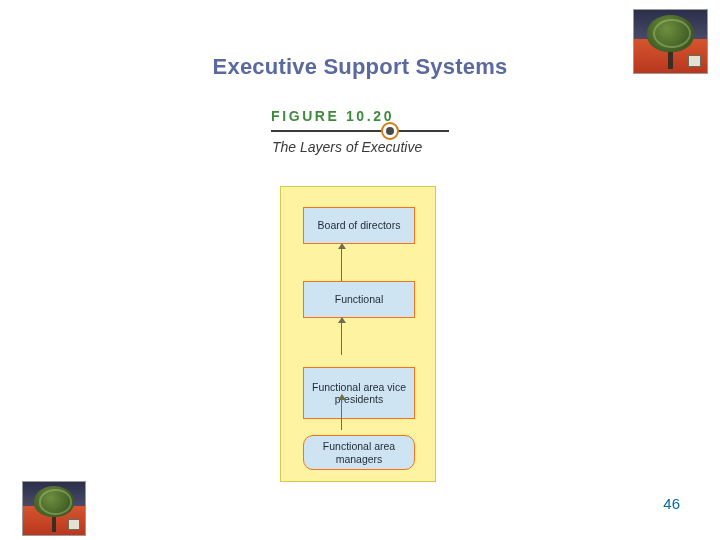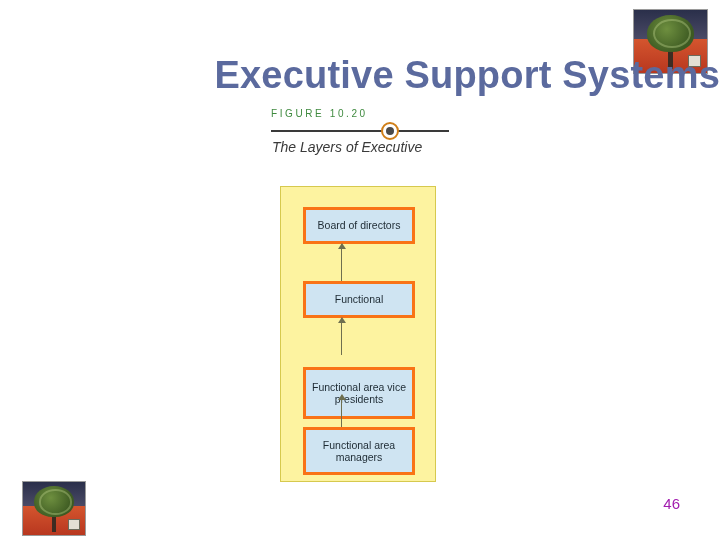--- a/index.html
+++ b/index.html
@@ -14,22 +14,22 @@
     overflow: hidden;
     position: relative;
   }
 
   
   .slide-title {
     position: absolute;
     left: 0;
     top: 54px;
     width: 720px;
-    text-align: right;
-    font-size: 38px;
+    text-align: center;
+    font-size: 22px;
     font-weight: bold;
     color: #5b6a9e;
     letter-spacing: 0.2px;
   }
 
   
   .tree-img {
     position: absolute;
     border: 1px solid #9a9a9a;
     background: #c7433b;
@@ -105,22 +105,22 @@
     background: #ffffff;
   }
 
   .figure-header {
     position: absolute;
     left: 8px;
     top: 4px;
     width: 178px;
   }
   .figure-label {
-    font-size: 10px;
-    font-weight: normal;
+    font-size: 14px;
+    font-weight: bold;
     letter-spacing: 2.6px;
     color: #3f8a3f;
     white-space: nowrap;
   }
   .figure-rule {
     position: absolute;
     left: 8px;
     top: 26px;
     width: 178px;
     height: 2px;
@@ -167,35 +167,35 @@
     background: #fdf3a0;
     border: 1px solid #d6c94e;
     box-sizing: border-box;
   }
 
   .node {
     position: absolute;
     left: 22px;
     width: 112px;
     background: #cfe4f2;
-    border: 3px solid #f97316;
+    border: 1px solid #f97316;
     box-sizing: border-box;
     color: #1d2a33;
     font-size: 10.5px;
     line-height: 12.5px;
     text-align: center;
     display: flex;
     align-items: center;
     justify-content: center;
     padding: 2px;
   }
   .node.n0 { top: 20px;  height: 37px; }
   .node.n1 { top: 94px;  height: 37px; }
   .node.n2 { top: 180px; height: 52px; }
-  .node.n3 { top: 240px; height: 48px; }
+  .node.n3 { top: 248px; height: 35px; border-radius: 10px; }
 
   .arrow {
     position: absolute;
     left: 60px;
     width: 1px;
     background: #6f6f4f;
   }
   .arrow.a0 { top: 57px;  height: 37px; }
   .arrow.a1 { top: 131px; height: 37px; }
   .arrow.a2 { top: 208px; height: 35px; }
@@ -209,21 +209,21 @@
     border-right: 4px solid transparent;
     border-bottom: 6px solid #6f6f4f;
   }
 
   
   .page-number {
     position: absolute;
     right: 40px;
     bottom: 28px;
     font-size: 15px;
-    color: #a21caf;
+    color: #0369a1;
   }
 </style>
 </head>
 <body>
 
 <div class="tree-img top-right">
   <div class="sky"></div>
   <div class="ground"></div>
   <div class="trunk"></div>
   <div class="canopy"></div>

